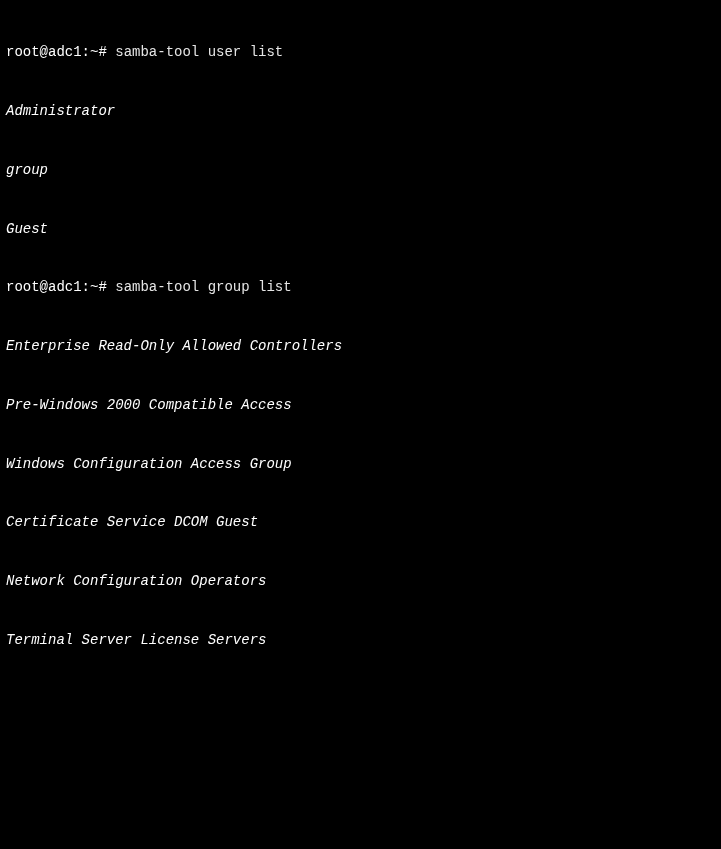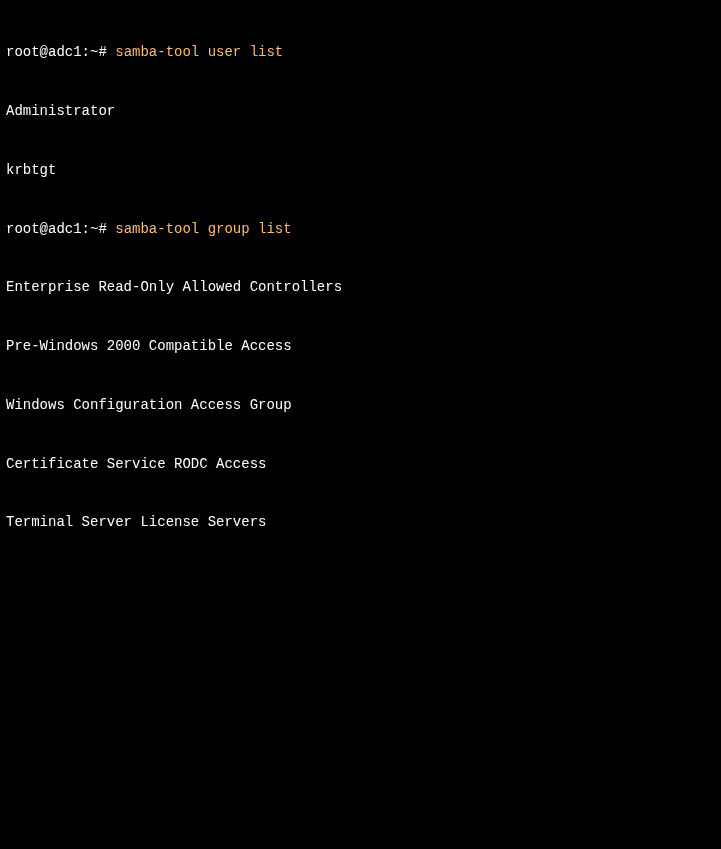--- a/index.html
+++ b/index.html
@@ -21,39 +21,42 @@
     .terminal {
       white-space: pre;
     }
     .line {
       display: block;
     }
     .prompt {
       color: #ffffff;
     }
     .command {
-      color: #fdba74;
+      color: #e5e5e5;
       margin-top: 24px;
     }
     .output {
       color: #ffffff;
+      font-style: italic;
     }
   </style>
 </head>
 <body>
 
 <div class="terminal">
   <span class="line"><span class="prompt">root@adc1:~#</span> <span class="command">samba-tool user list</span></span>
   <span class="line output">Administrator</span>
-  <span class="line output">krbtgt</span>
+  <span class="line output">group</span>
+  <span class="line output">Guest</span>
   <span class="line"><span class="prompt">root@adc1:~#</span> <span class="command">samba-tool group list</span></span>
   <span class="line output">Enterprise Read-Only Allowed Controllers</span>
   <span class="line output">Pre-Windows 2000 Compatible Access</span>
   <span class="line output">Windows Configuration Access Group</span>
-  <span class="line output">Certificate Service RODC Access</span>
+  <span class="line output">Certificate Service DCOM Guest</span>
+  <span class="line output">Network Configuration Operators</span>
   <span class="line output">Terminal Server License Servers</span>
   
   
   
   
   
   
   
   
   

